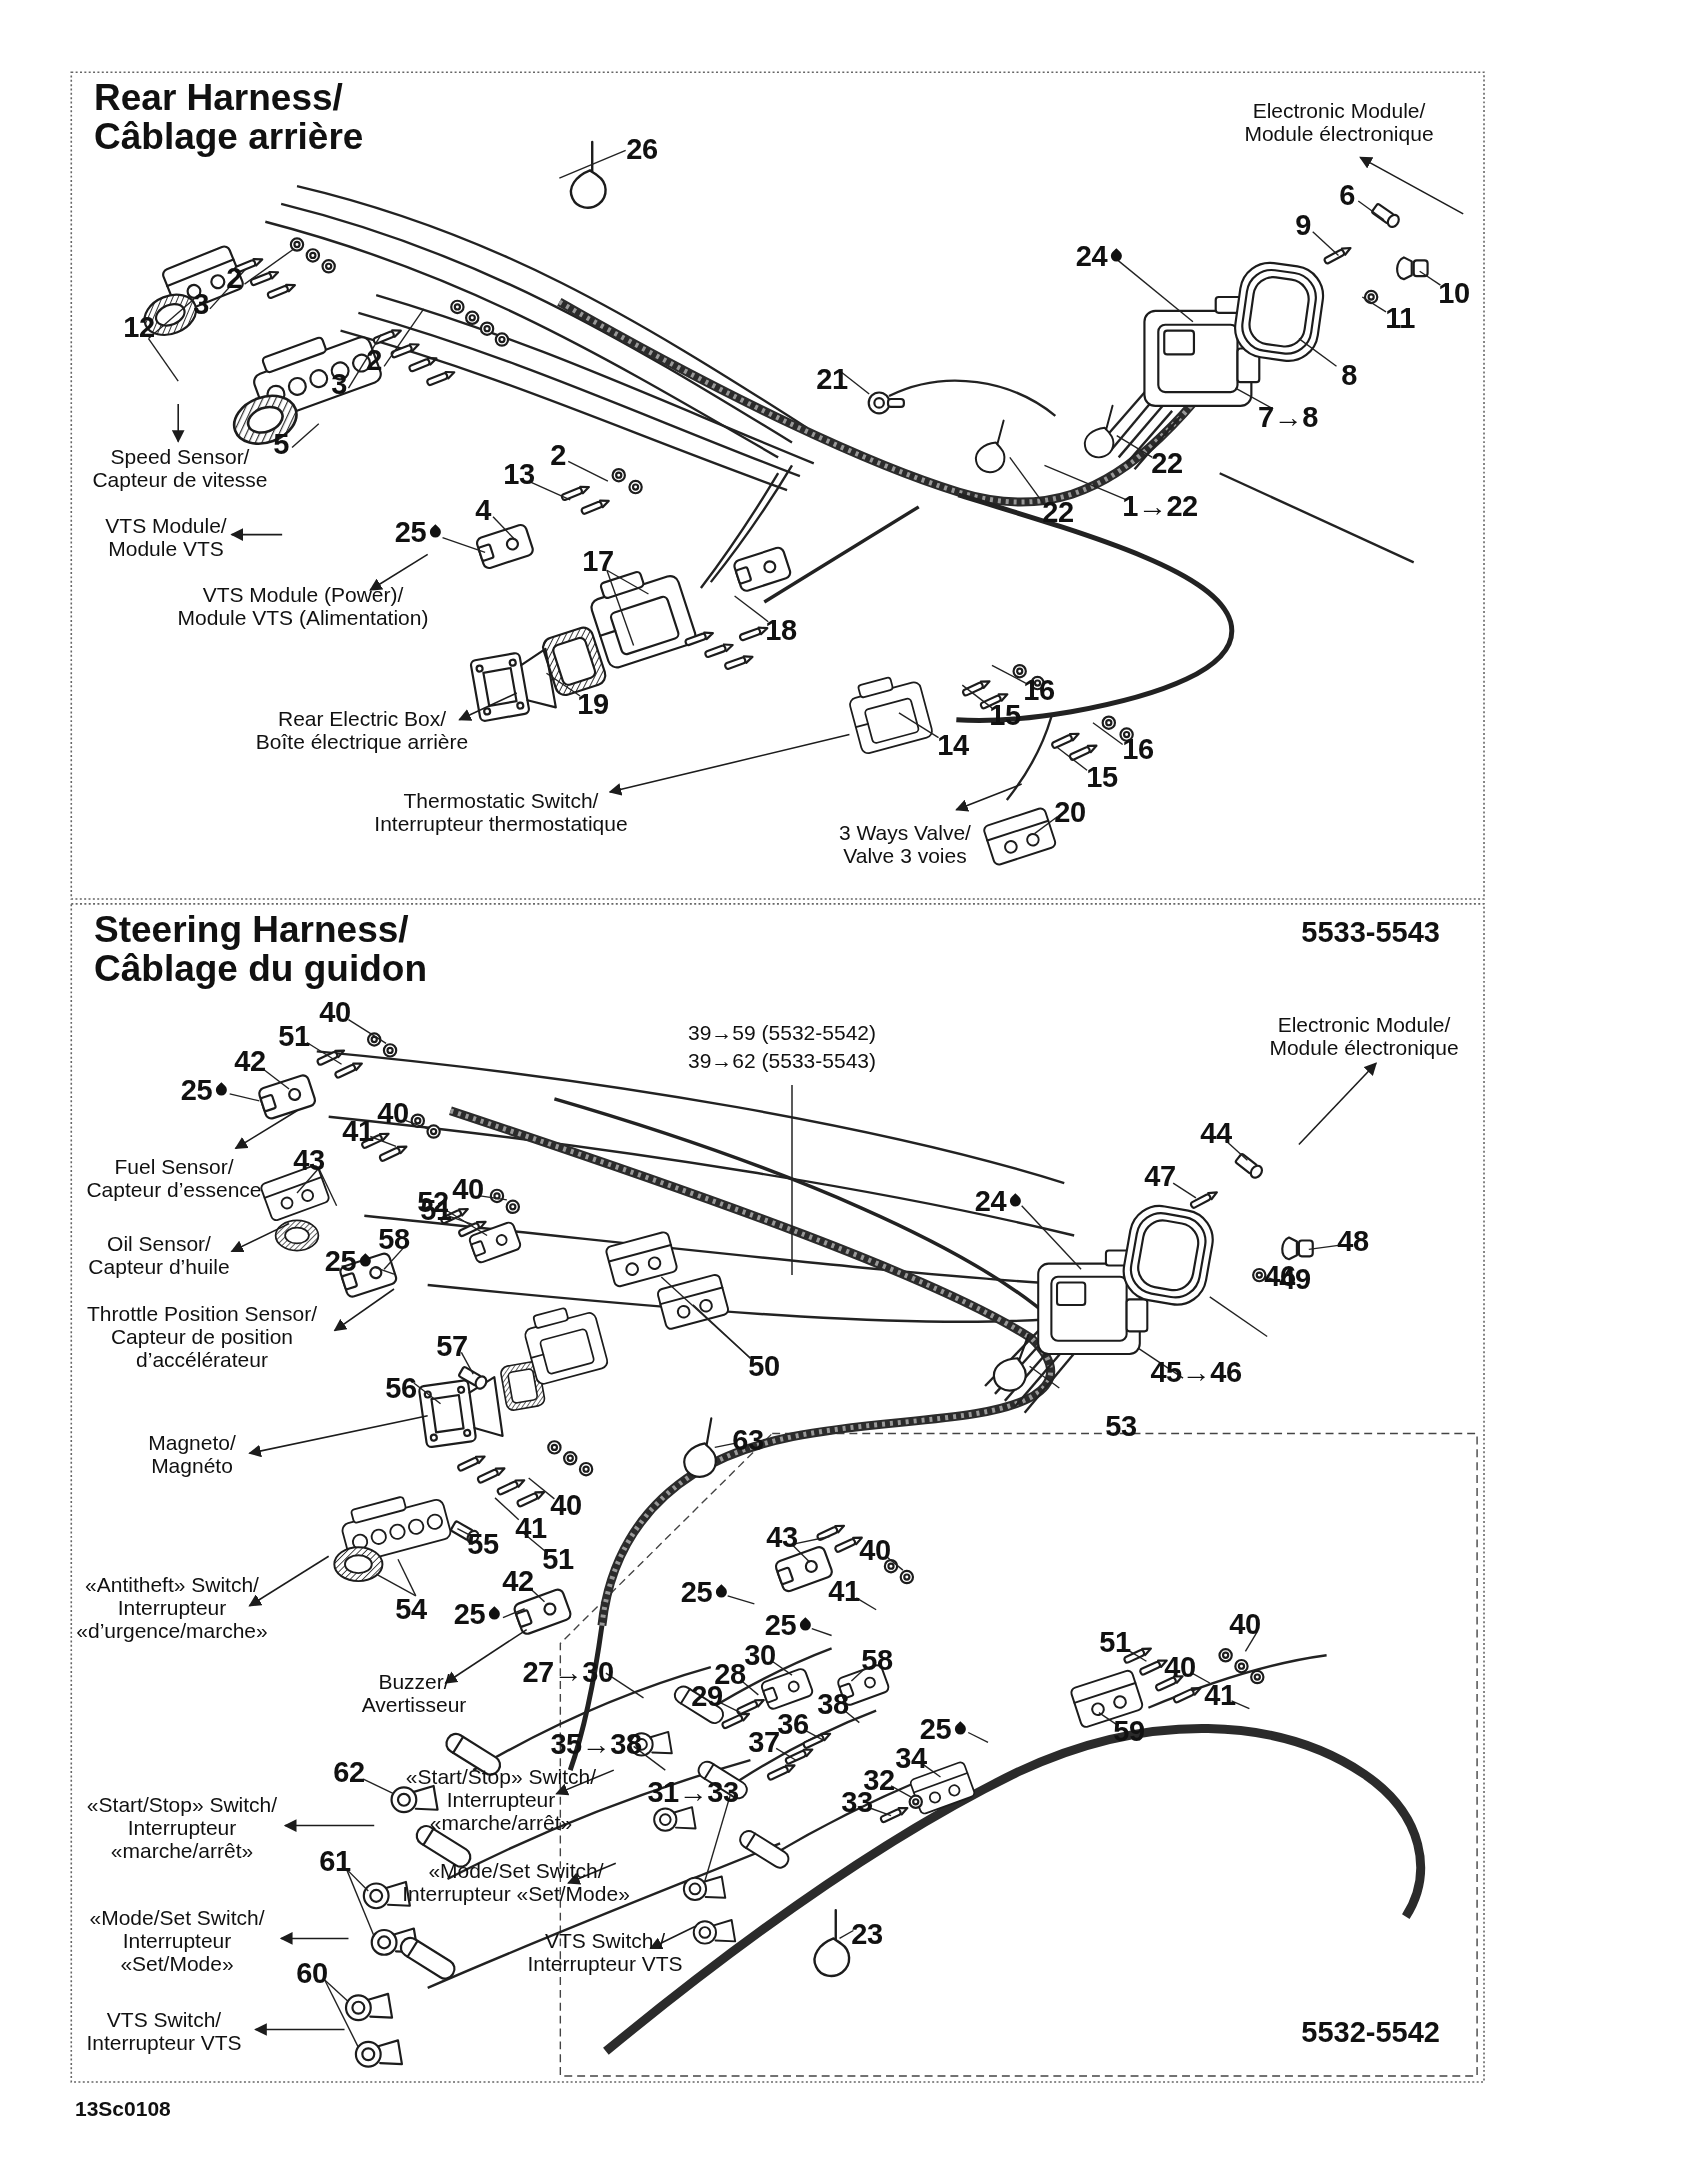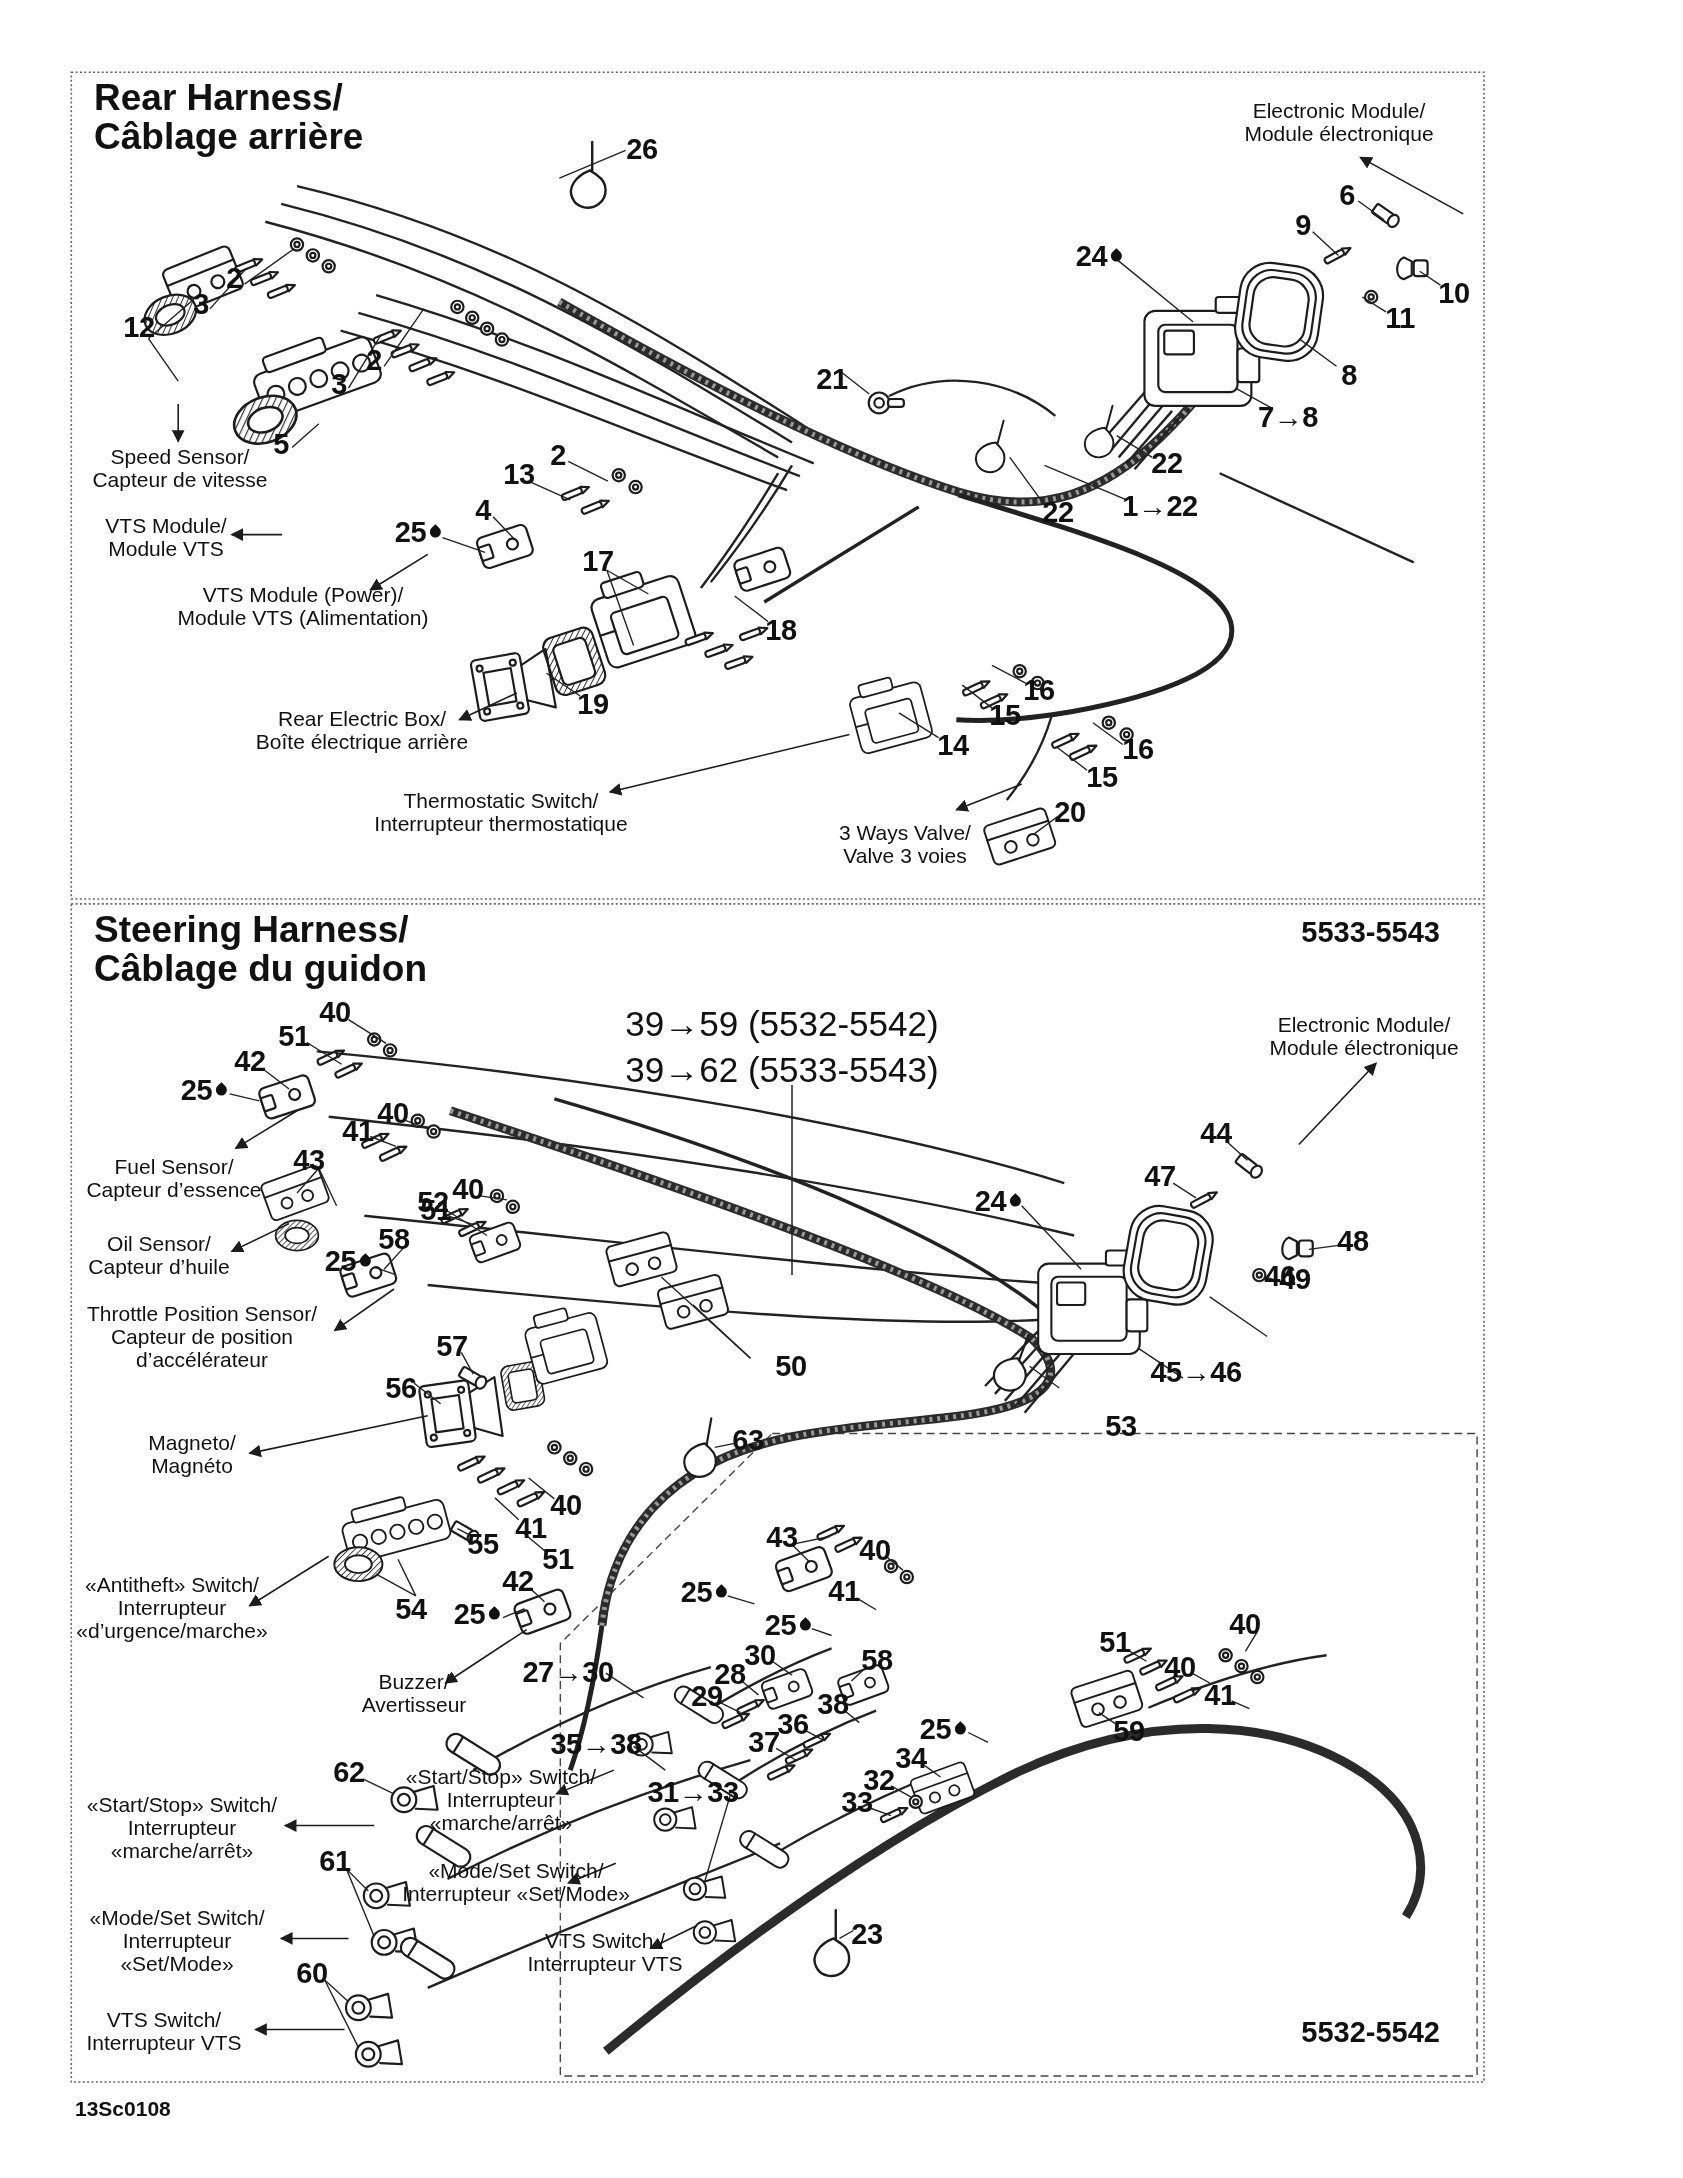--- a/index.html
+++ b/index.html
@@ -16,21 +16,21 @@
   .ld{stroke:#222;stroke-width:1.4;fill:none;}
   .arr{stroke:#1c1c1c;stroke-width:1.6;fill:none;}
   .pborder{fill:none;stroke:#666;stroke-width:1.6;stroke-dasharray:2 2.4;}
   .vborder{fill:none;stroke:#444;stroke-width:1.4;stroke-dasharray:8 5;}
   .callout{position:absolute;transform:translate(-50%,-50%);font-size:29px;font-weight:700;
            letter-spacing:-0.5px;white-space:nowrap;display:flex;align-items:center;gap:4px;}
   .drop{width:11px;height:11px;background:#111;border-radius:0 50% 50% 50%;
         transform:rotate(45deg);display:inline-block;flex:0 0 auto;}
   .plabel{position:absolute;transform:translate(-50%,-50%);text-align:center;
           font-size:21px;line-height:1.1;white-space:nowrap;}
-  .plabel.ref{font-size:35px;line-height:1.32;}
+  .plabel.ref{font-size:21px;line-height:1.32;}
   .title{position:absolute;font-size:37px;font-weight:700;line-height:1.05;white-space:nowrap;}
   .model{position:absolute;font-size:29px;font-weight:700;transform:translateX(-100%);}
   .footer{position:absolute;font-size:21px;font-weight:700;}
 </style>
 </head>
 <body>
 
 <div class="page">
 
   <svg class="art" viewBox="0 0 1700 2200">
@@ -590,21 +590,21 @@
     </span>
     <span class="callout" style="left: 433px; top: 1202px;">
       <span>52</span>
     </span>
     <span class="callout" style="left: 452px; top: 1346px;">
       <span>57</span>
     </span>
     <span class="callout" style="left: 401px; top: 1376px; margin-top: 12px;">
       <span>56</span>
     </span>
-    <span class="callout" style="left: 791px; top: 1366px;">
+    <span class="callout" style="left: 764px; top: 1366px;">
       <span>50</span>
     </span>
     <span class="callout" style="left: 748px; top: 1440px;">
       <span>63</span>
     </span>
     <span class="callout" style="left: 566px; top: 1505px;">
       <span>40</span>
     </span>
     <span class="callout" style="left: 531px; top: 1528px;">
       <span>41</span>

